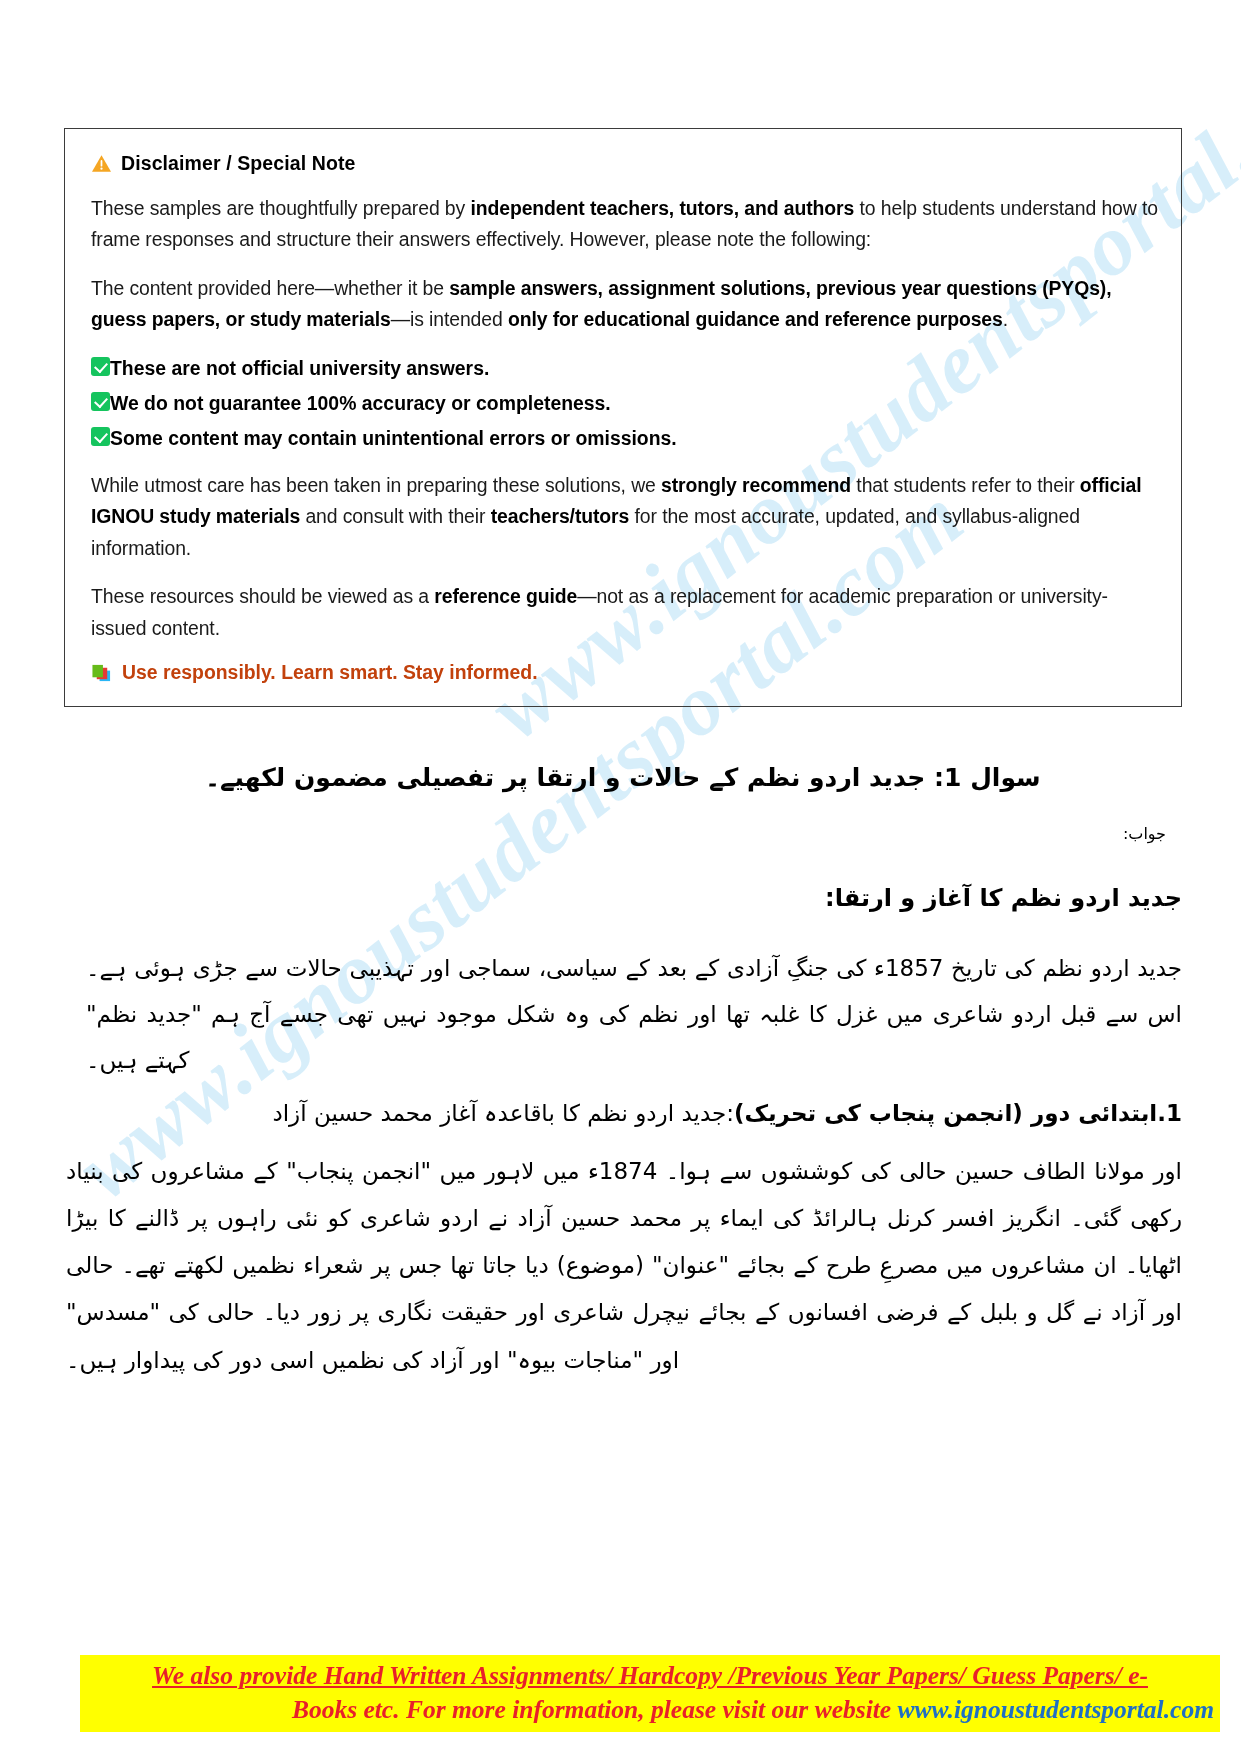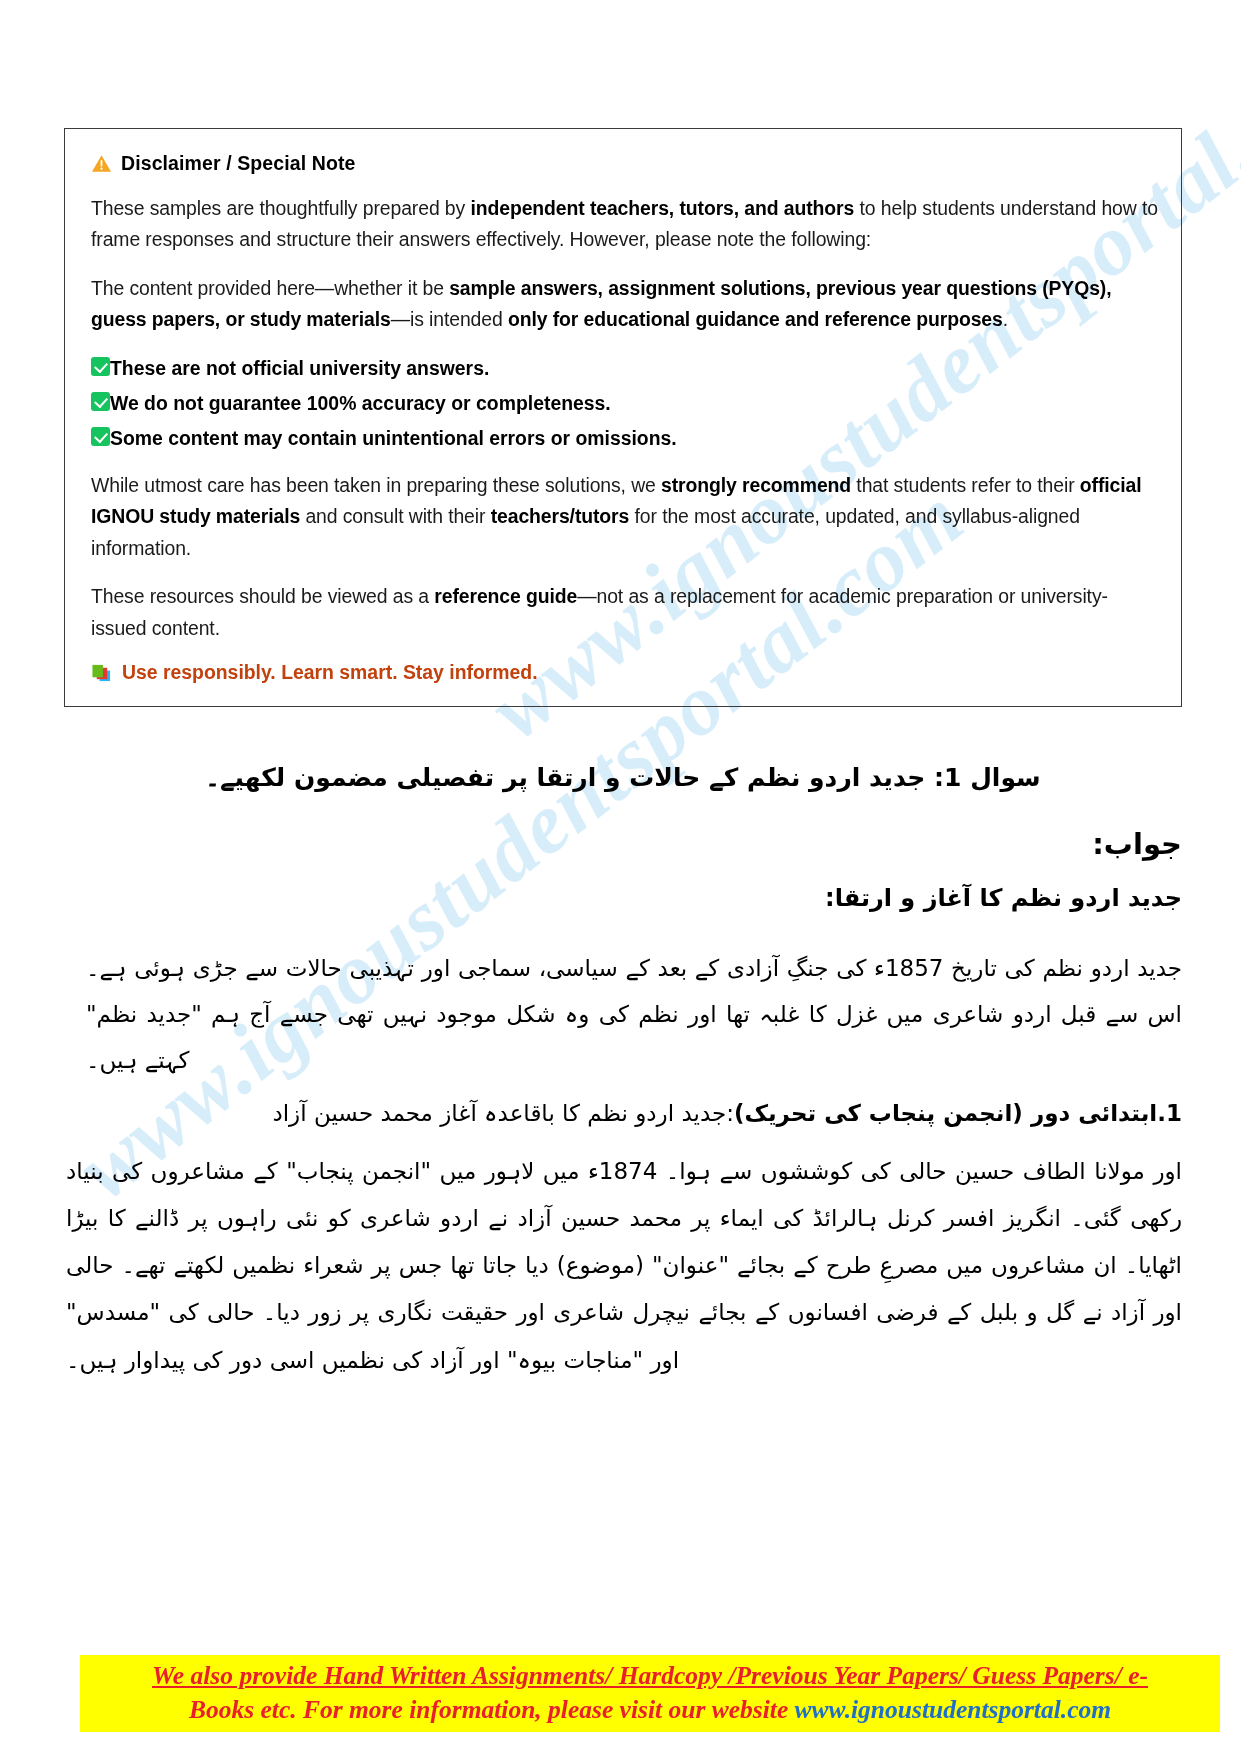--- a/index.html
+++ b/index.html
@@ -118,22 +118,22 @@
     position: absolute;
     left: 64px; top: 757px; width: 1118px;
     font-size: 25px;
     font-weight: 700;
     text-align: center;
     letter-spacing: 0;
     line-height: 1.7;
   }
   .ans-label {
     position: absolute;
-    left: 64px; top: 820px; width: 1118px;
-    font-size: 29px; font-weight: 700;
+    left: 48px; top: 820px; width: 1118px;
+    font-size: 16px; font-weight: 400;
     line-height: 1.7;
   }
   .sub-head {
     position: absolute;
     left: 64px; top: 878px; width: 1118px;
     font-size: 24px; font-weight: 700;
     line-height: 1.7;
   }
   .para1 {
     position: absolute;
@@ -175,21 +175,21 @@
   }
   .footer-line {
     font-size: 25.5px;
     font-weight: 700;
     font-style: italic;
     color: #e8202a;
     line-height: 1.32;
     text-decoration: underline;
     text-underline-offset: 2px;
   }
-  .footer-line2 { text-decoration: none; }
+  .footer-line2 { text-decoration: none; text-align: right; }
   .footer-url {
     color: #1f6fc4;
     font-weight: 700;
     font-style: italic;
     text-decoration: none;
   }
 </style>
 </head>
 <body>
 

